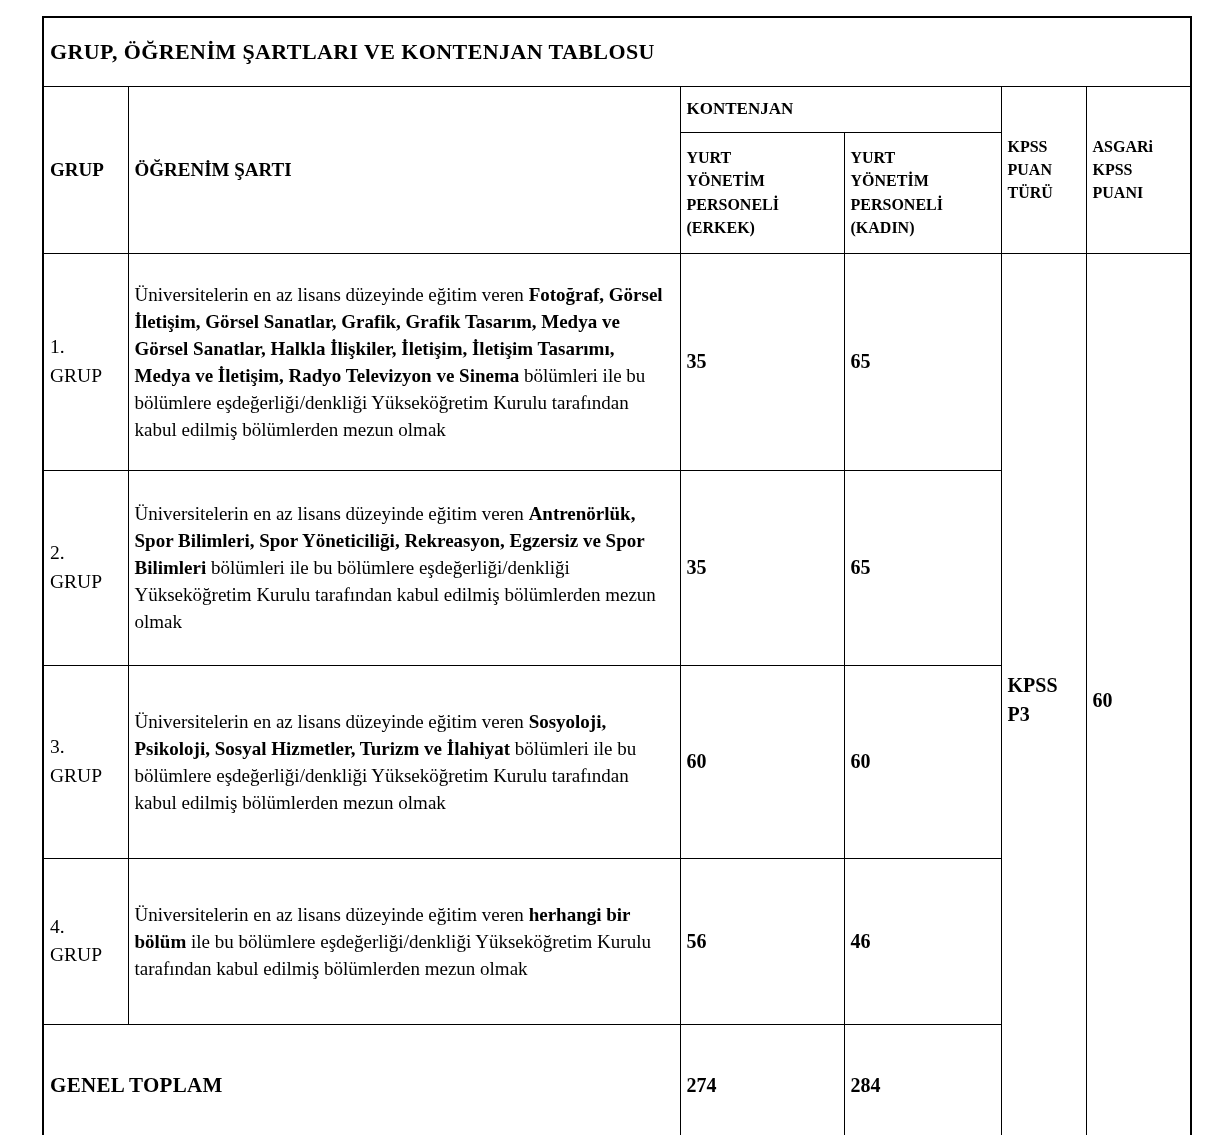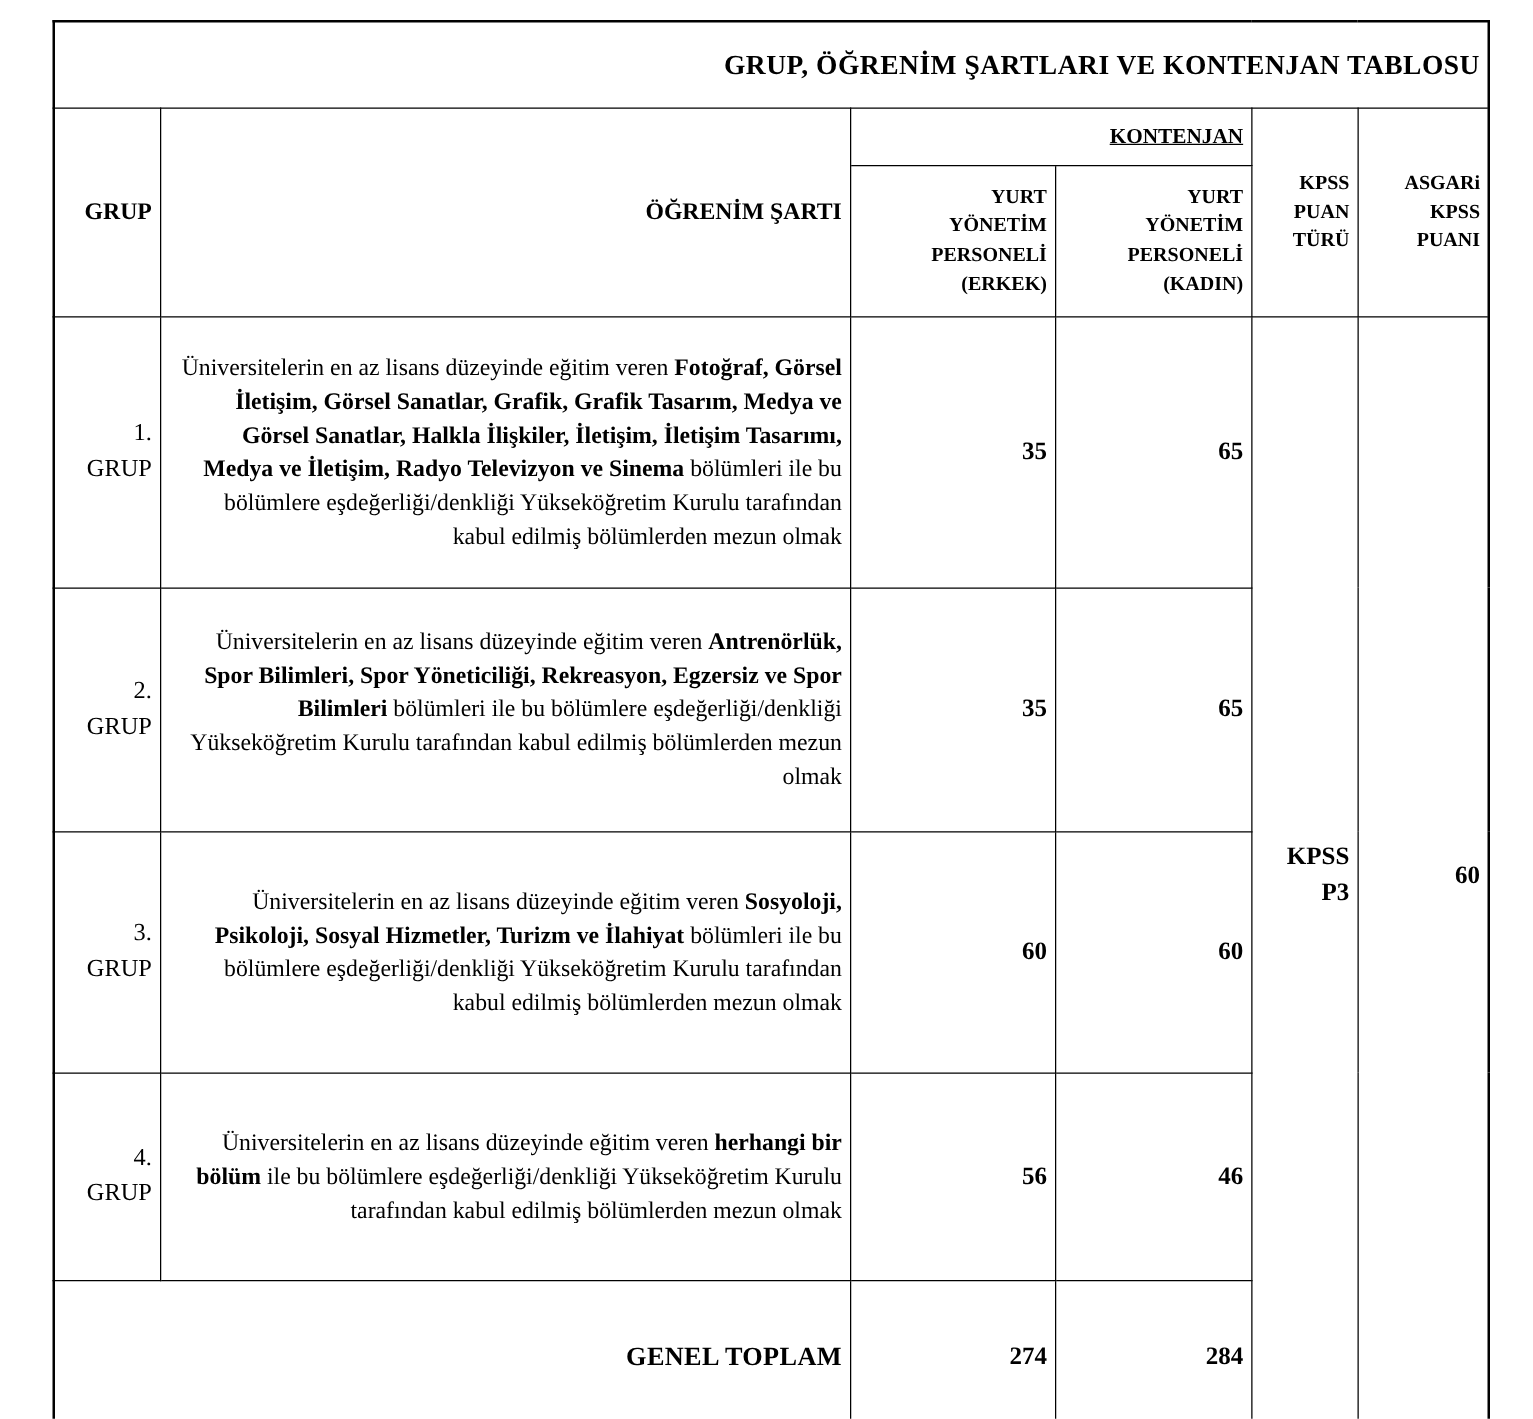--- a/index.html
+++ b/index.html
@@ -16,29 +16,29 @@
     position: absolute;
     left: 42px;
     top: 16px;
     width: 1148px;
     border-collapse: collapse;
     table-layout: fixed;
   }
   table.main td {
     border: 1.5px solid #000;
     vertical-align: middle;
-    text-align: right;
+    text-align: left;
     padding: 2px 6px;
     overflow: hidden;
     margin-top: 22px;
   }
   
   table.main { border: 2px solid #000; }
   
-  td.b-bottom-thick { border-bottom: 3px solid #000; text-decoration: underline; }
+  td.b-bottom-thick { border-bottom: 3px solid #000; }
   td.b-right-thick  { border-right: 3px solid #000; }
 
   .title-cell {
     font-size: 22px;
     font-weight: bold;
     letter-spacing: 0.4px;
   }
   .h-main { font-size: 19px; font-weight: bold; }
   .h-kontenjan { font-size: 17px; font-weight: bold; }
   .h-sub {

